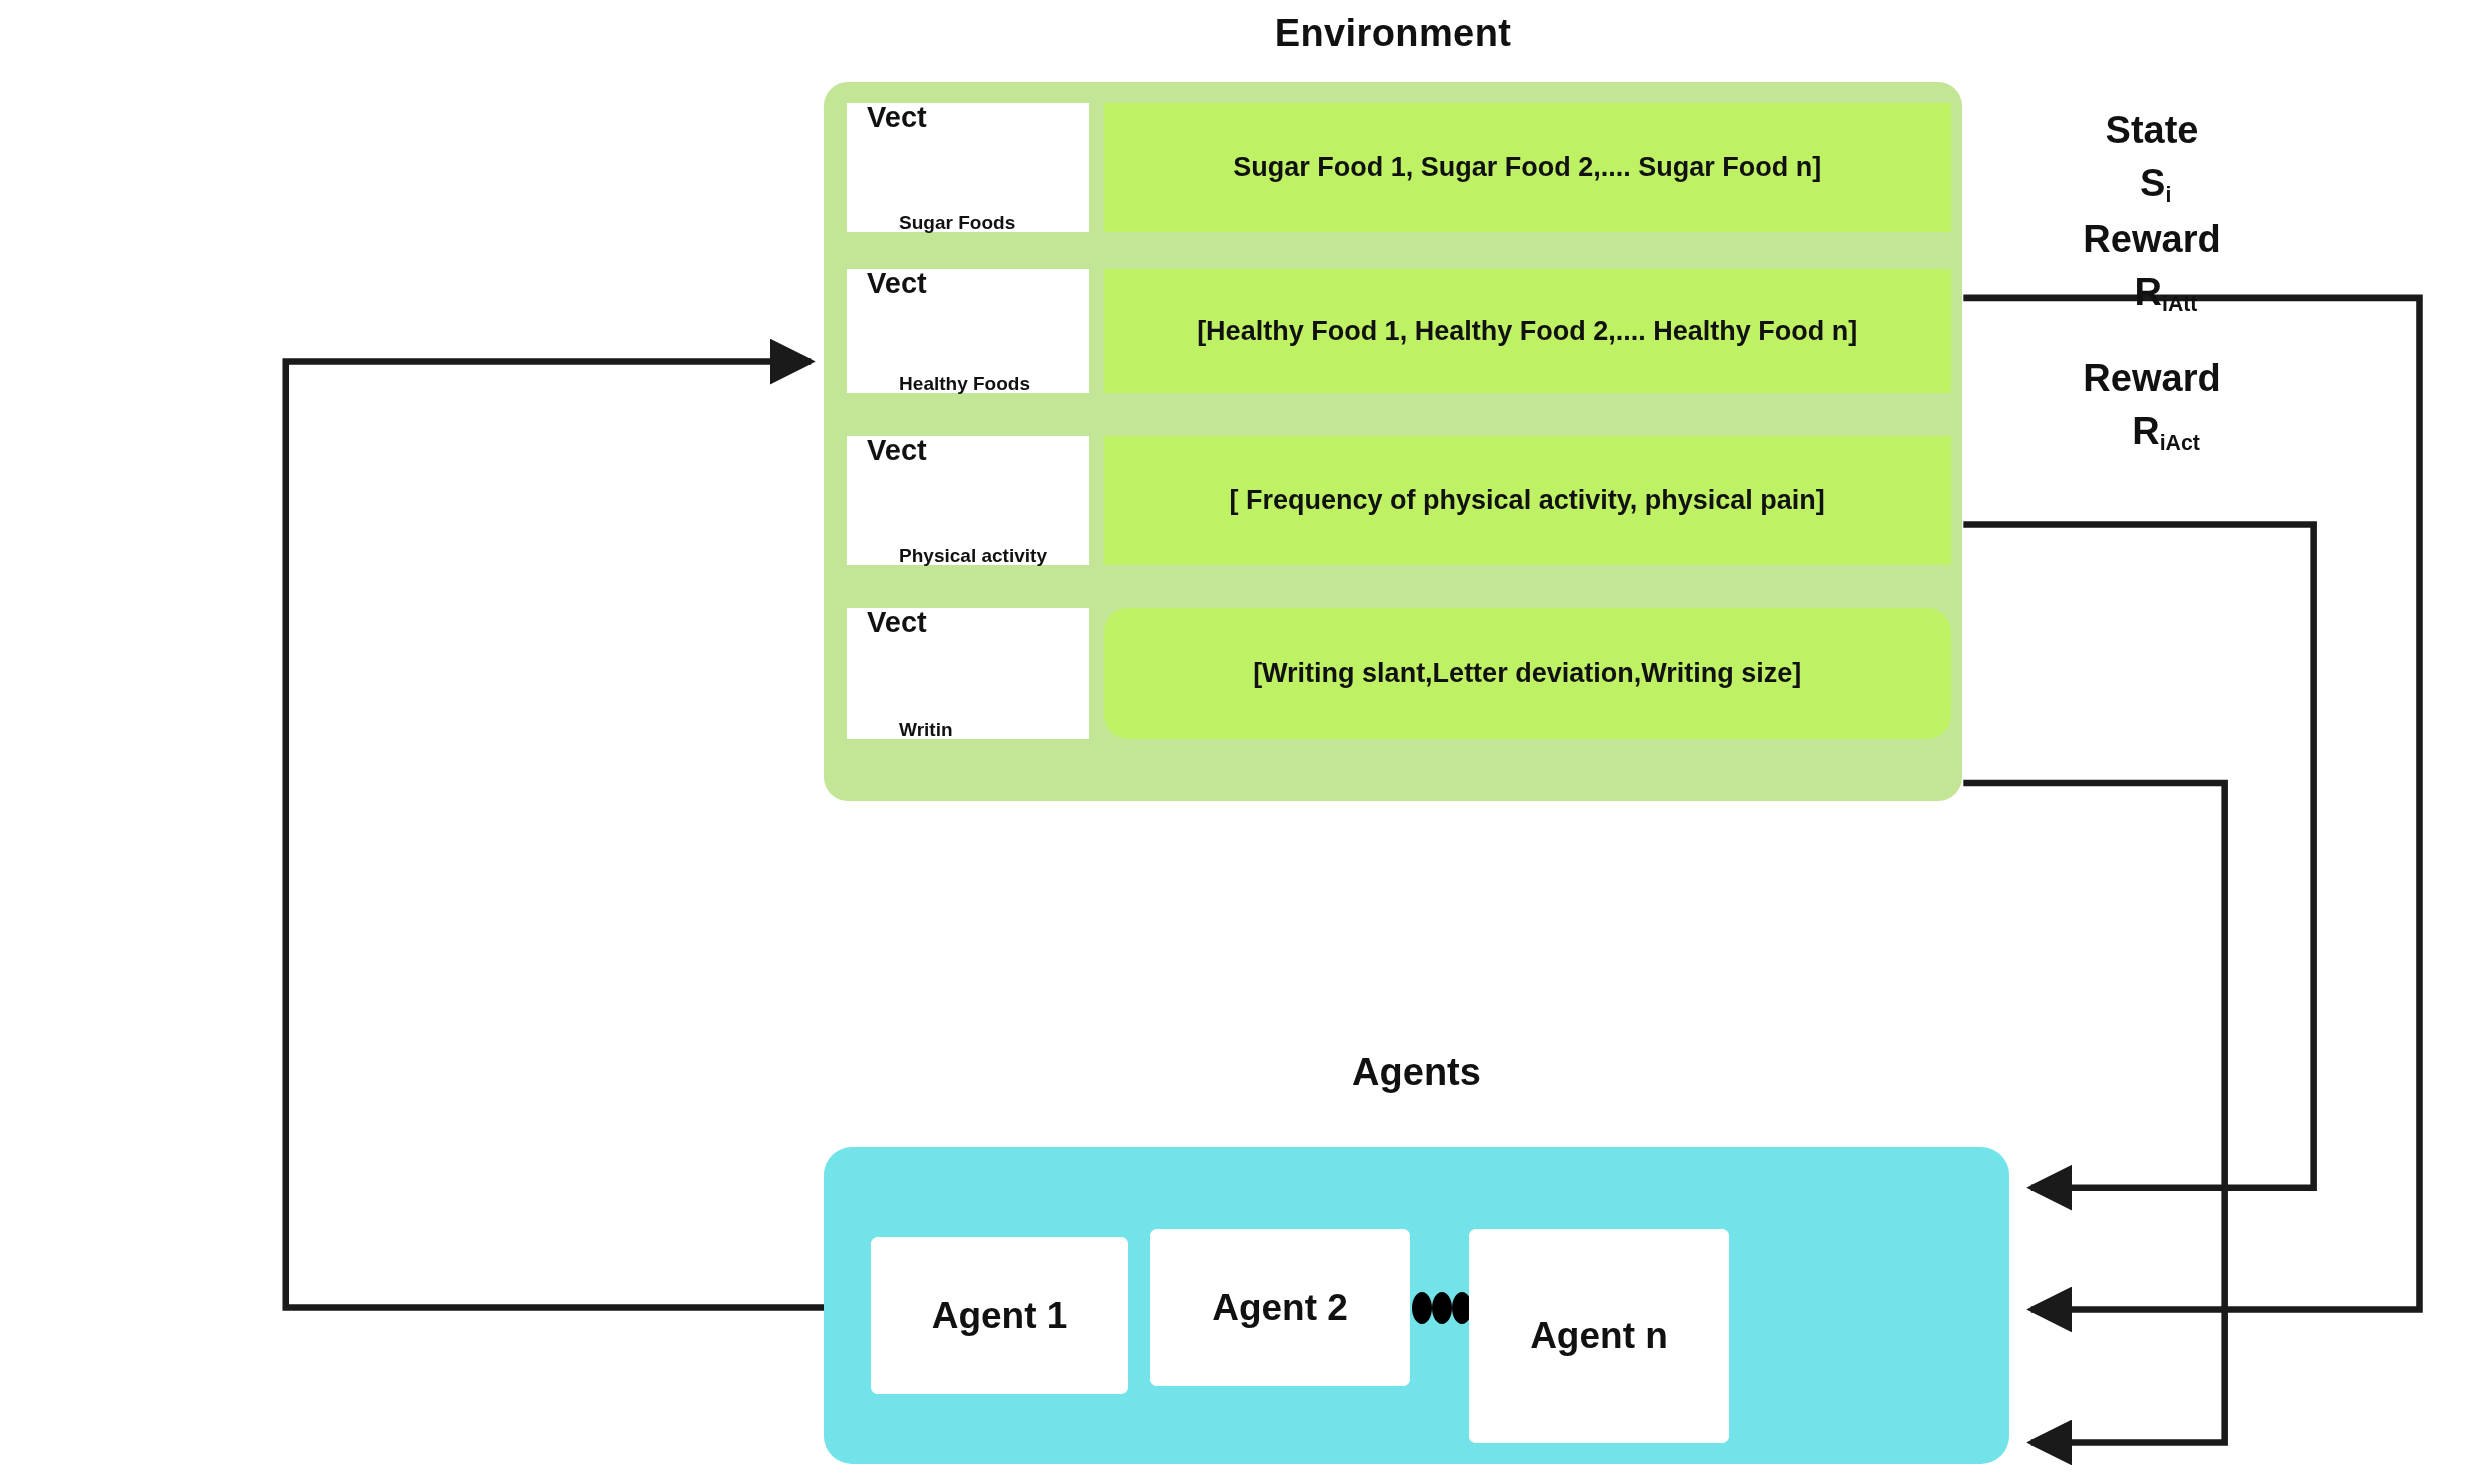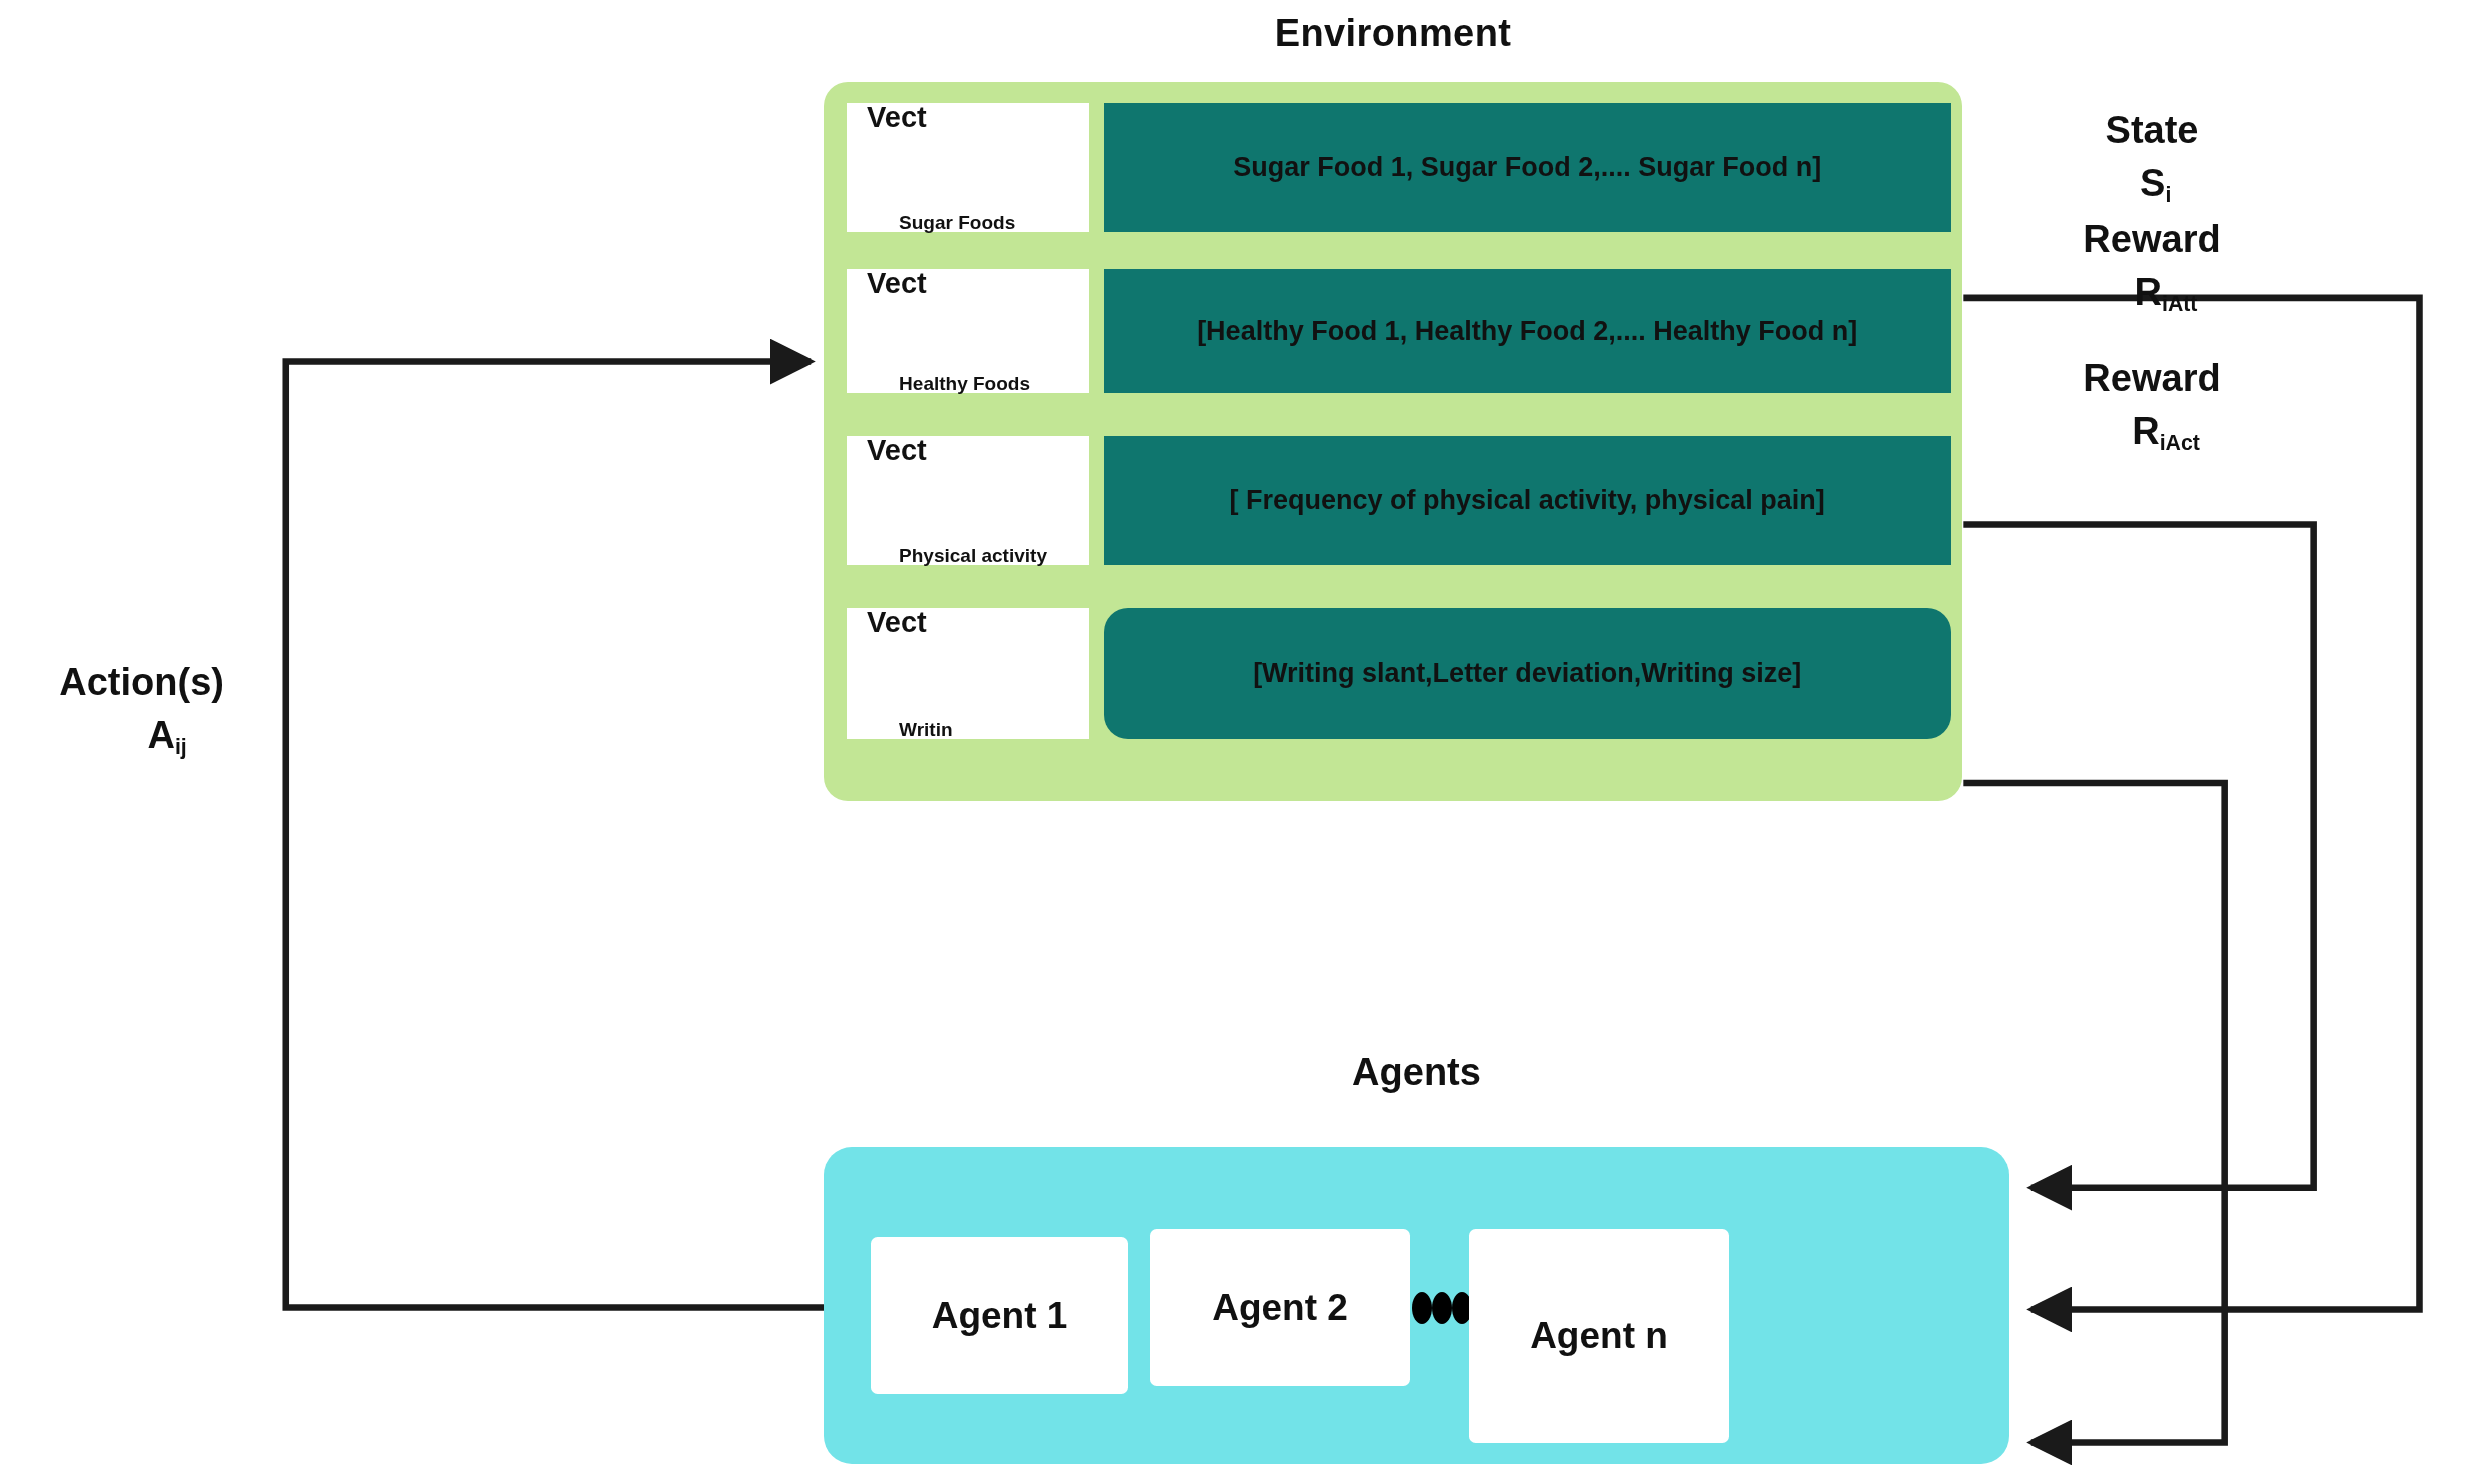--- a/index.html
+++ b/index.html
@@ -20,21 +20,21 @@
   }
   .env-row{
     position:absolute;left:22.5px;right:11.2px;display:flex;align-items:stretch;
   }
   .env-cell-label{
     width:242px;flex:0 0 242px;background:#ffffff;
     display:flex;flex-direction:column;justify-content:space-between;
     padding:0 0 0 20.6px;box-sizing:border-box;
   }
   .env-cell-value{
-    flex:1 1 auto;background:#0f766e;margin-left:15px;
+    flex:1 1 auto;background:#bef264;margin-left:15px;
     display:flex;align-items:center;justify-content:center;
     box-sizing:border-box;padding:0 0;
   }
   .vect-word{font-size:29px;font-weight:bold;color:#111;line-height:1;}
   .vect-sub{font-size:19px;font-weight:bold;color:#111;line-height:1;margin-top:8.4px;padding-left:32px;}
   .env-val-text{font-size:27px;font-weight:bold;color:#111;white-space:nowrap;}
 
   #row-0{top:20.6px;height:129px;}
   #row-1{top:187px;height:124px;}
   #row-2{top:354px;height:129px;}
@@ -179,21 +179,15 @@
     </div>
   </div>
 
   <div class="side-label" id="lbl-reward-act">
     <div class="side-main">Reward</div>
     <div class="side-sym">
       <span>R</span><sub>iAct</sub>
     </div>
   </div>
 
-  <div class="side-label" id="lbl-action">
-    <div class="side-main">Action(s)</div>
-    <div class="side-sym">
-      <span>A</span><sub>ij</sub>
-    </div>
-  </div>
 
 </div>
 
 
 </body></html>

